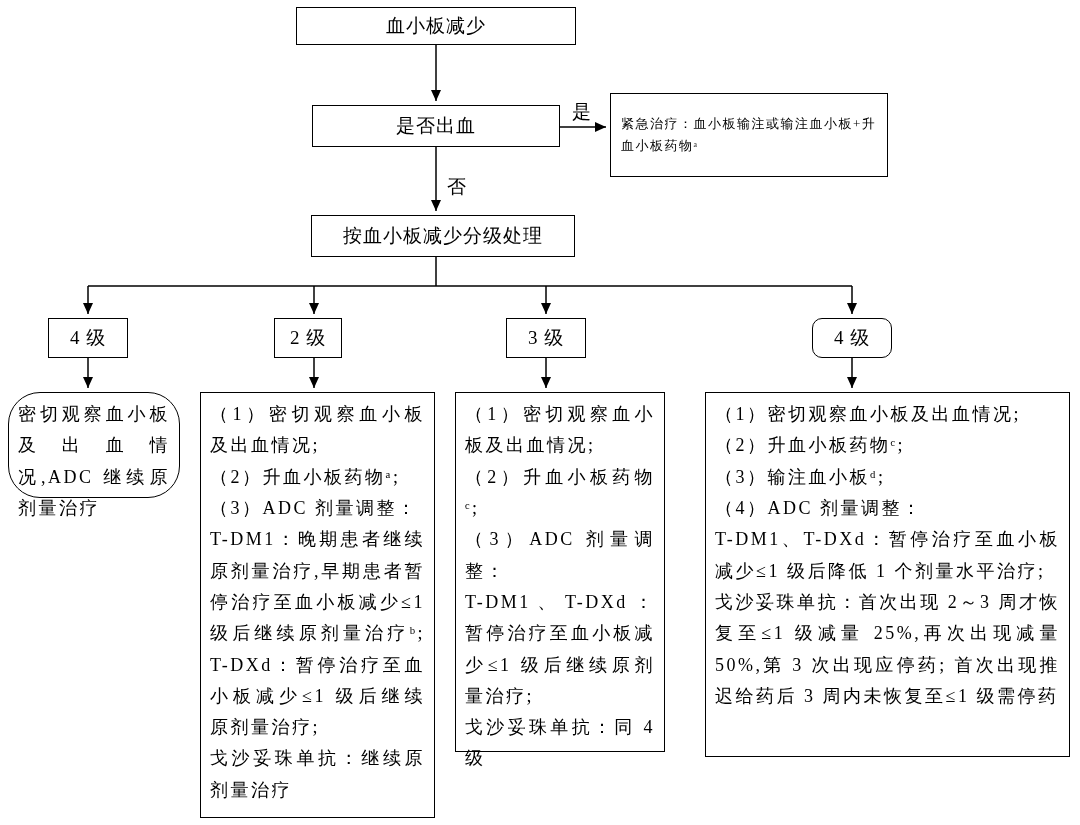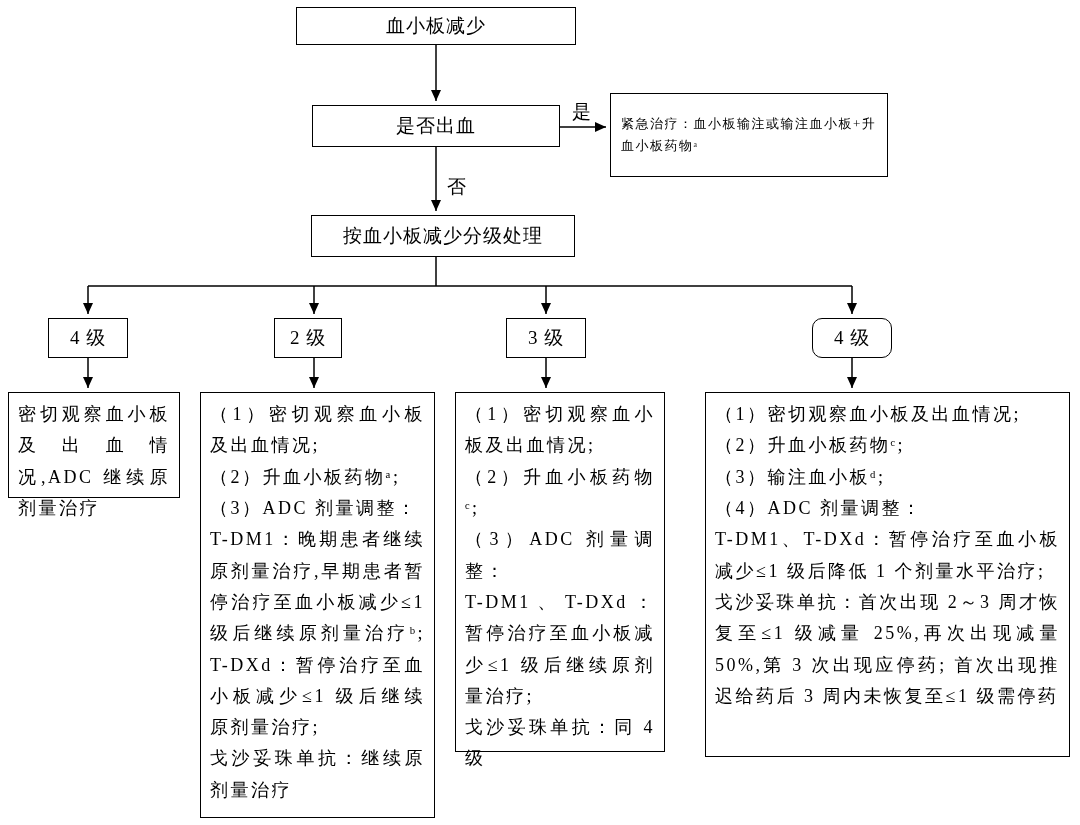--- a/index.html
+++ b/index.html
@@ -92,21 +92,21 @@
 
   <span class="flow-label" style="left:447px; top:174px;">否</span>
 
   <div class="box center" style="left:311px; top:215px; width:264px; height:42px;">按血小板减少分级处理</div>
 
   <div class="box center" style="left:48px; top:318px; width:80px; height:40px;">4 级</div>
   <div class="box center" style="left:274px; top:318px; width:68px; height:40px;">2 级</div>
   <div class="box center" style="left:506px; top:318px; width:80px; height:40px;">3 级</div>
   <div class="box center" style="left:812px; top:318px; width:80px; height:40px;border-radius:10px;">4 级</div>
 
-  <div class="box detail" style="left:8px; top:392px; width:172px; height:106px;">密切观察血小板及出血情况,ADC 继续原剂量治疗</div>
+  <div class="box detail" style="left:8px; top:392px; width:172px; height:106px;border-radius:32px;">密切观察血小板及出血情况,ADC 继续原剂量治疗</div>
 
   <div class="box detail" style="left:200px; top:392px; width:235px; height:426px;">（1）密切观察血小板及出血情况;
 （2）升血小板药物ᵃ;
 （3）ADC 剂量调整：
 T-DM1：晚期患者继续原剂量治疗,早期患者暂停治疗至血小板减少≤1 级后继续原剂量治疗ᵇ; T-DXd：暂停治疗至血小板减少≤1 级后继续原剂量治疗;
 戈沙妥珠单抗：继续原剂量治疗</div>
 
   <div class="box detail" style="left:455px; top:392px; width:210px; height:360px;">（1）密切观察血小板及出血情况;
 （2）升血小板药物ᶜ;
 （3）ADC 剂量调整：

